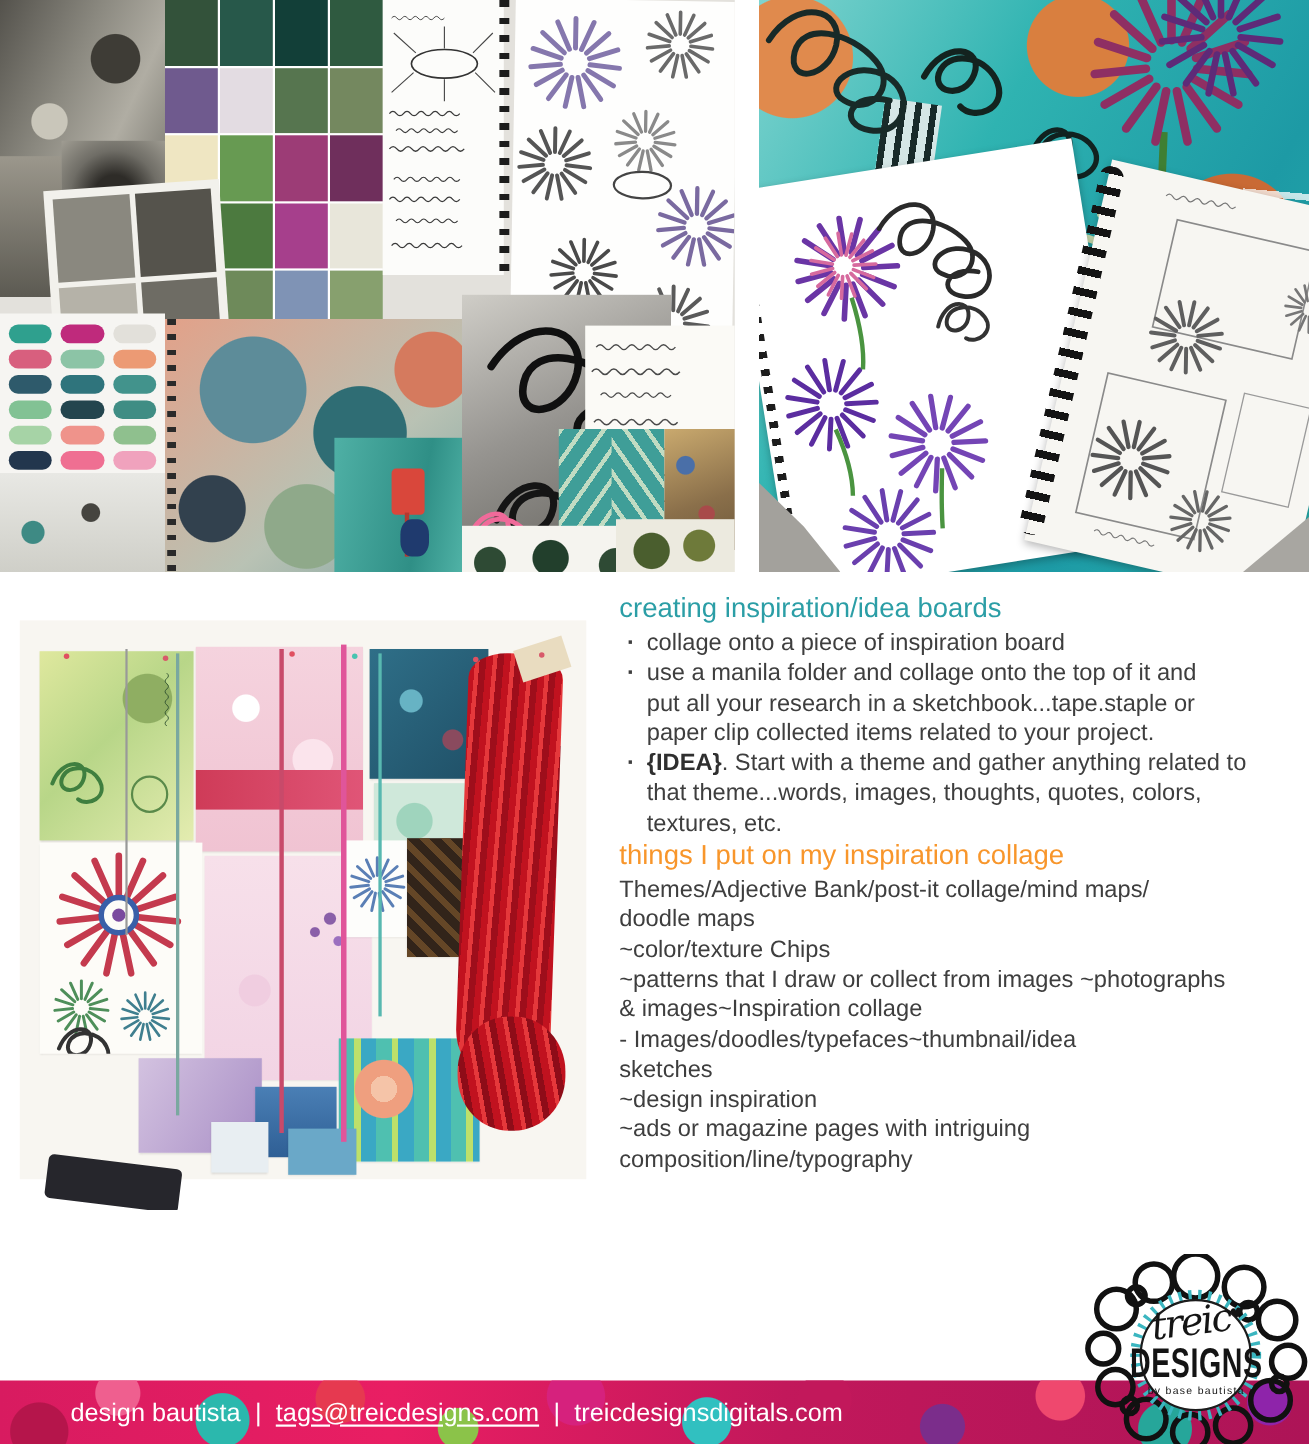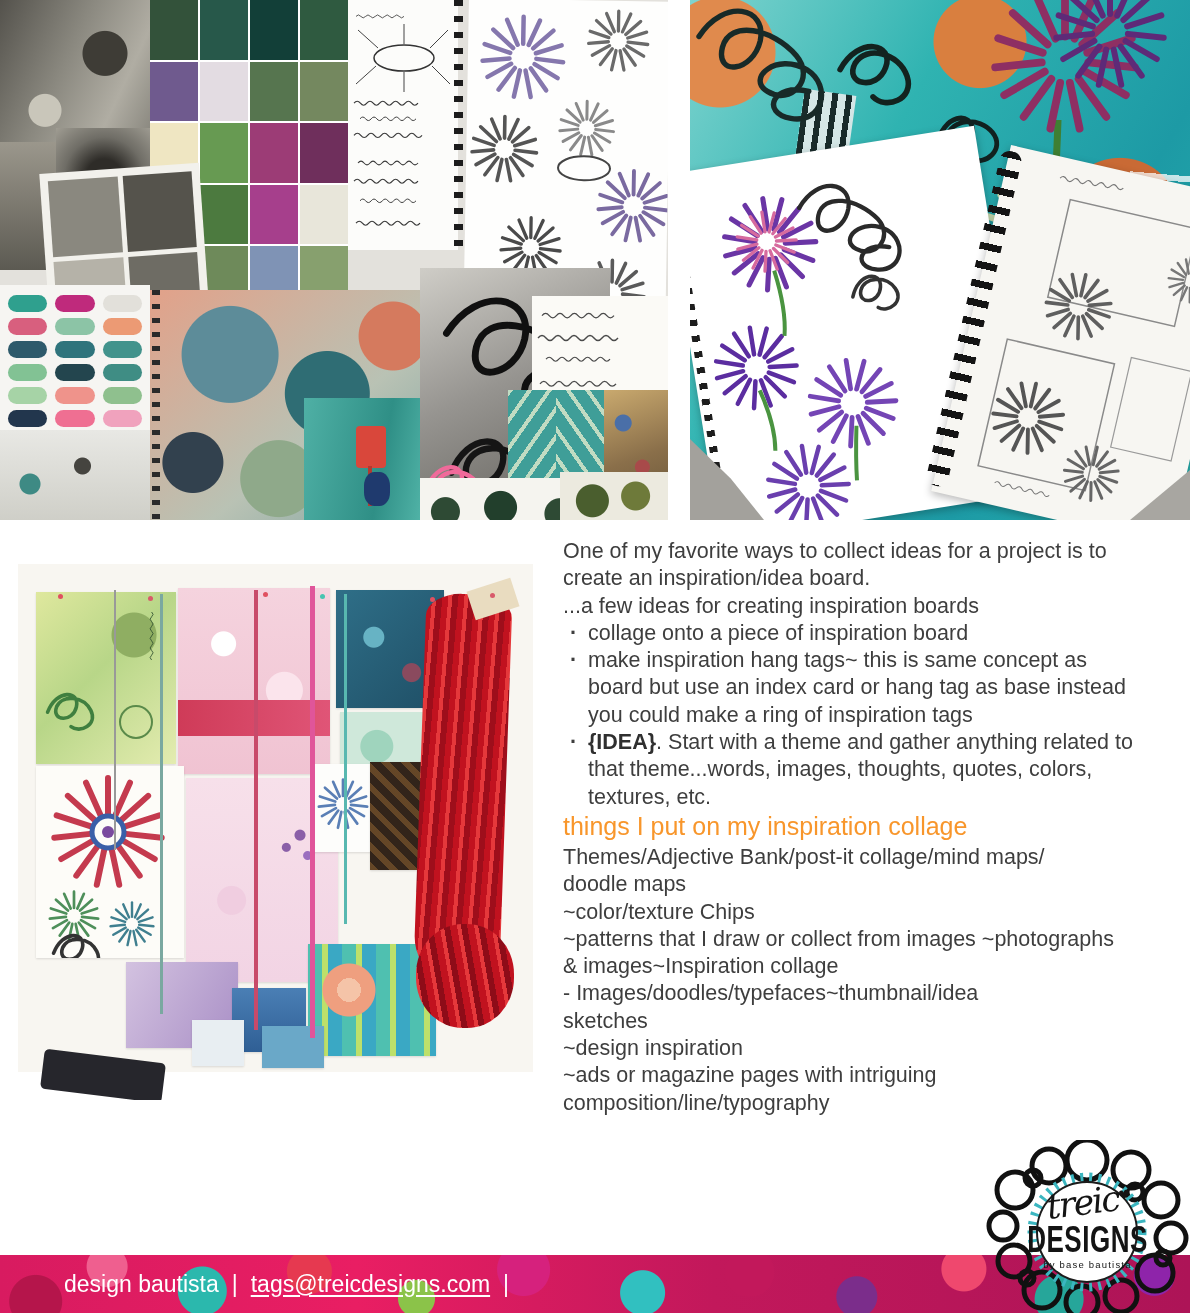--- a/index.html
+++ b/index.html
@@ -433,28 +433,26 @@
       <div class="thr t5"></div>
       <div class="yarn-main"></div>
       <div class="yarn-blob"></div>
       <div class="tape"></div>
       <div class="pins"></div>
     </div>
     <div class="phone"></div>
   </div>
 
   <div class="abs textcol">
-    <p class="pre">One of my favorite ways to collect ideas for a project is to
-create an inspiration/idea board.
-...a few ideas for creating inspiration boards</p>
+    <h2 class="h-teal">creating inspiration/idea boards</h2>
     <ul class="blist">
       <li>collage onto a piece of inspiration board</li>
-      <li>make inspiration hang tags~ this is same concept as
-board but use an index card or hang tag as base instead
-you could make a ring of inspiration tags</li>
+      <li>use a manila folder and collage onto the top of it and
+put all your research in a sketchbook...tape.staple or
+paper clip collected items related to your project.</li>
       <li><span class="idea-bold">{IDEA}</span><span>. Start with a theme and gather anything related to
 that theme...words, images, thoughts, quotes, colors,
 textures, etc.</span></li>
     </ul>
     <h2 class="h-orange sec2">things I put on my inspiration collage</h2>
     <p class="pre">Themes/Adjective Bank/post-it collage/mind maps/
 doodle maps
 ~color/texture Chips
 ~patterns that I draw or collect from images ~photographs
 &amp; images~Inspiration collage
@@ -464,20 +462,21 @@
 ~ads or magazine pages with intriguing
 composition/line/typography</p>
   </div>
 
   <div class="abs footer">
     <div class="footer-inner">
       <span>design bautista</span>
       <span>|</span>
       <span class="email">tags@treicdesigns.com</span>
       <span>|</span>
+      <span>treicdesignsdigitals.com</span>
     </div>
   </div>
 
   <div class="abs logo">
     <svg width="205" height="173" style="position:absolute;left:0;top:0">
       <g fill="none" stroke="#111" stroke-width="5">
         <circle cx="102" cy="20" r="20"></circle>
           <circle cx="146" cy="30" r="18"></circle>
         <circle cx="176" cy="60" r="17"></circle>
           <circle cx="186" cy="98" r="15"></circle>

